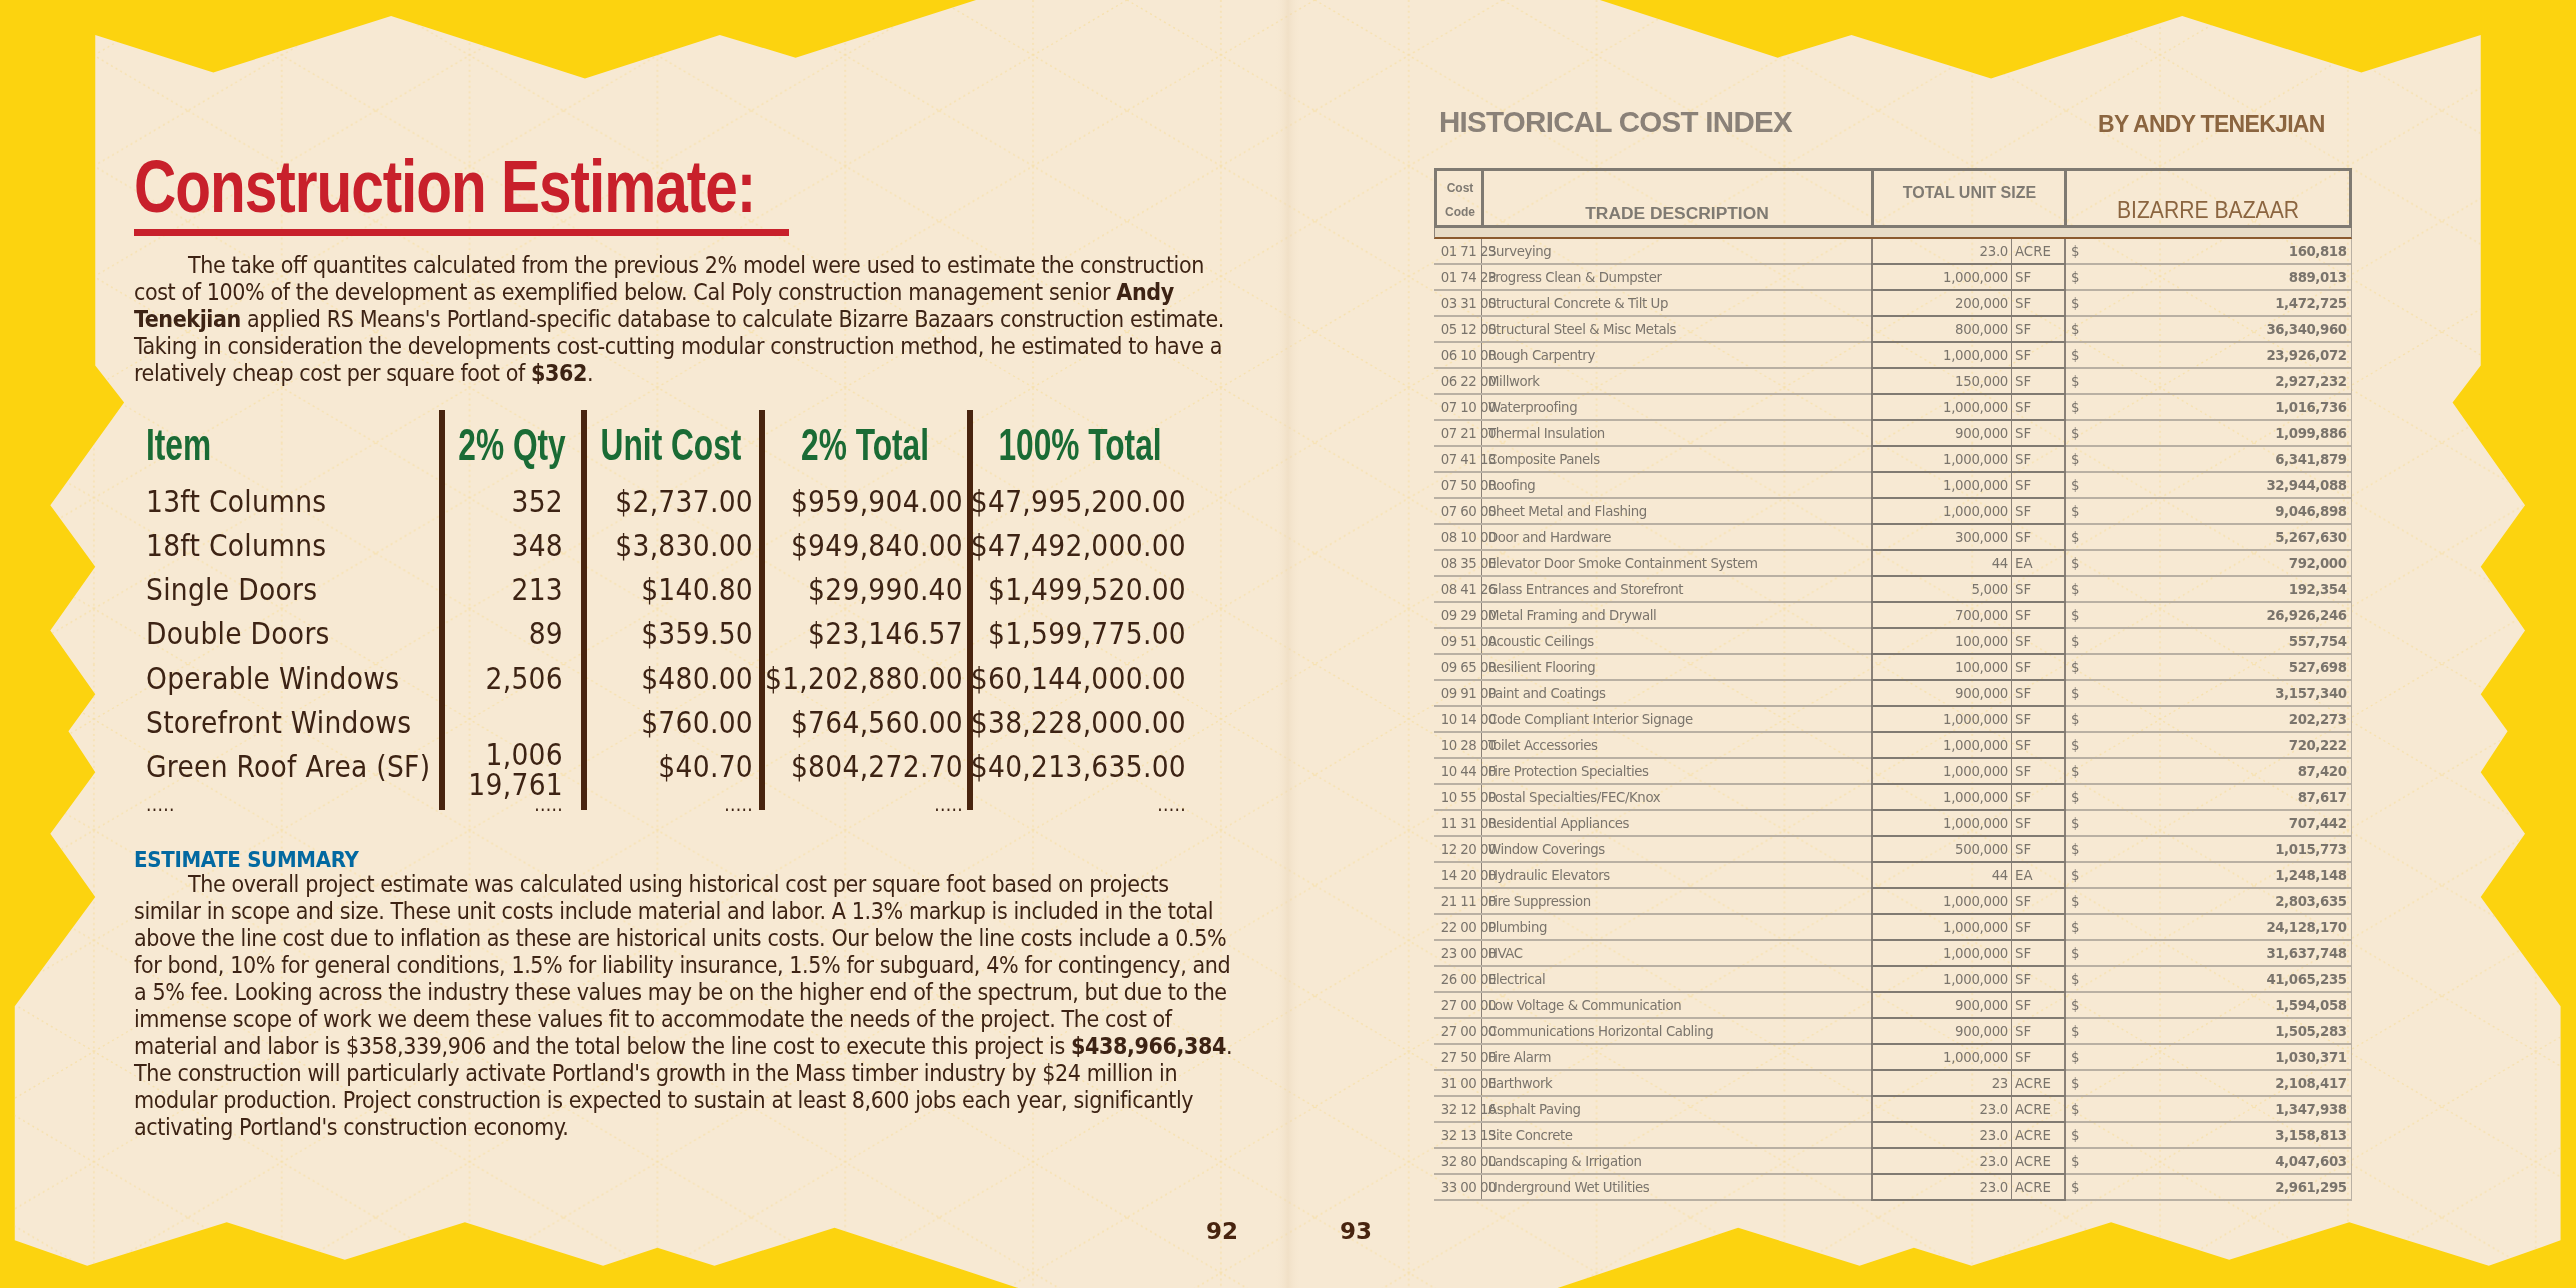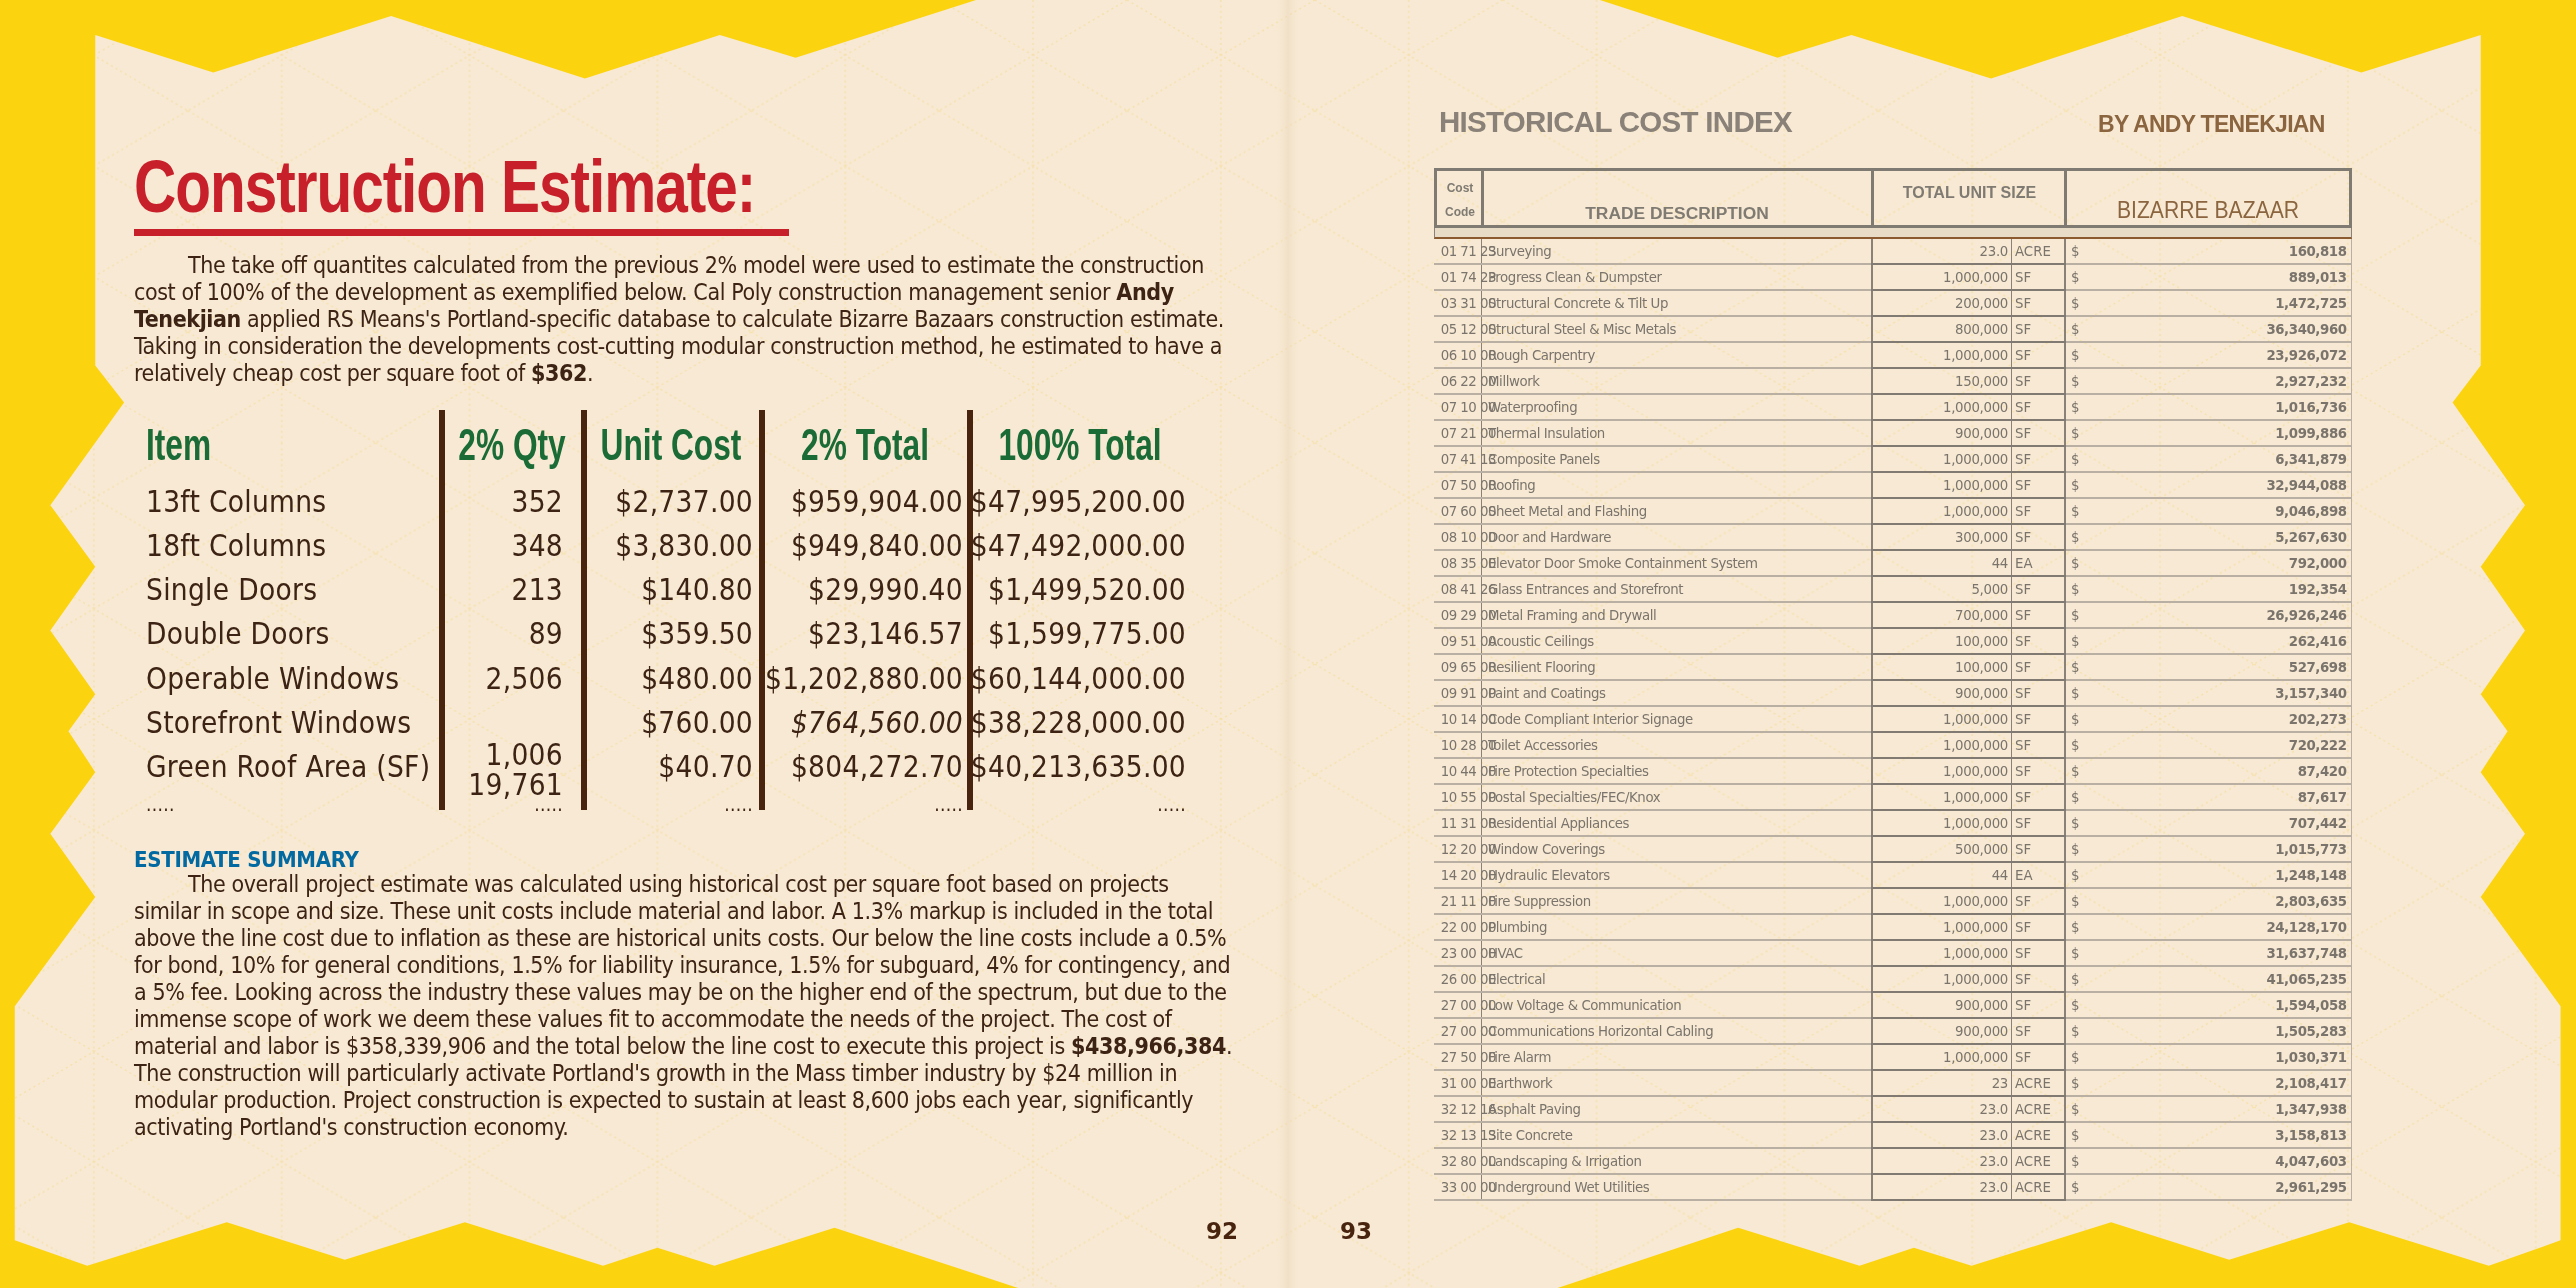--- a/index.html
+++ b/index.html
@@ -106,21 +106,21 @@
       <div class="td r" style="top: 213px; right: 231px;">$23,146.57</div>
       <div class="td r" style="top: 213px; right: 8px;">$1,599,775.00</div>
       <div class="td" style="top: 258px; left: 12px;">Operable Windows</div>
       <div class="td r" style="top: 258px; right: 631px;">2,506</div>
       <div class="td r" style="top: 258px; right: 441px;">$480.00</div>
       <div class="td r" style="top: 258px; right: 231px;">$1,202,880.00</div>
       <div class="td r" style="top: 258px; right: 8px;">$60,144,000.00</div>
       <div class="td" style="top: 302px; left: 12px;">Storefront Windows</div>
       <div class="td r" style="top: 318px; right: 631px; margin-top: 16px;">1,006</div>
       <div class="td r" style="top: 302px; right: 441px;">$760.00</div>
-      <div class="td r" style="top: 302px; right: 231px; font-style: italic;">$764,560.00</div>
+      <div class="td r" style="top: 302px; right: 231px;">$764,560.00</div>
       <div class="td r" style="top: 302px; right: 8px;">$38,228,000.00</div>
       <div class="td" style="top: 346px; left: 12px;">Green Roof Area (SF)</div>
       <div class="td r" style="top: 346px; right: 631px; margin-top: 18px;">19,761</div>
       <div class="td r" style="top: 346px; right: 441px;">$40.70</div>
       <div class="td r" style="top: 346px; right: 231px;">$804,272.70</div>
       <div class="td r" style="top: 346px; right: 8px;">$40,213,635.00</div>
       <div class="td" style="top: 388px; font-size: 19px; left: 12px;">.....</div>
       <div class="td r" style="top: 388px; font-size: 19px; right: 631px;">.....</div>
       <div class="td r" style="top: 388px; font-size: 19px; right: 441px;">.....</div>
       <div class="td r" style="top: 388px; font-size: 19px; right: 231px;">.....</div>
@@ -364,21 +364,21 @@
         <div class="c v2"></div>
         <div class="c v3"></div>
         <div class="c v4"></div>
         <div class="c v5"></div>
         <div class="sizebar"></div>
         <div class="c code">09 51 00</div>
         <div class="c desc">Acoustic Ceilings</div>
         <div class="c qty">100,000</div>
         <div class="c unit">SF</div>
         <div class="c dollar">$</div>
-        <div class="c amt">262,416</div>
+        <div class="c amt">557,754</div>
       </div>
       <div class="row">
         <div class="c v1"></div>
         <div class="c v2"></div>
         <div class="c v3"></div>
         <div class="c v4"></div>
         <div class="c v5"></div>
         <div class="sizebar"></div>
         <div class="c code">09 65 00</div>
         <div class="c desc">Resilient Flooring</div>

